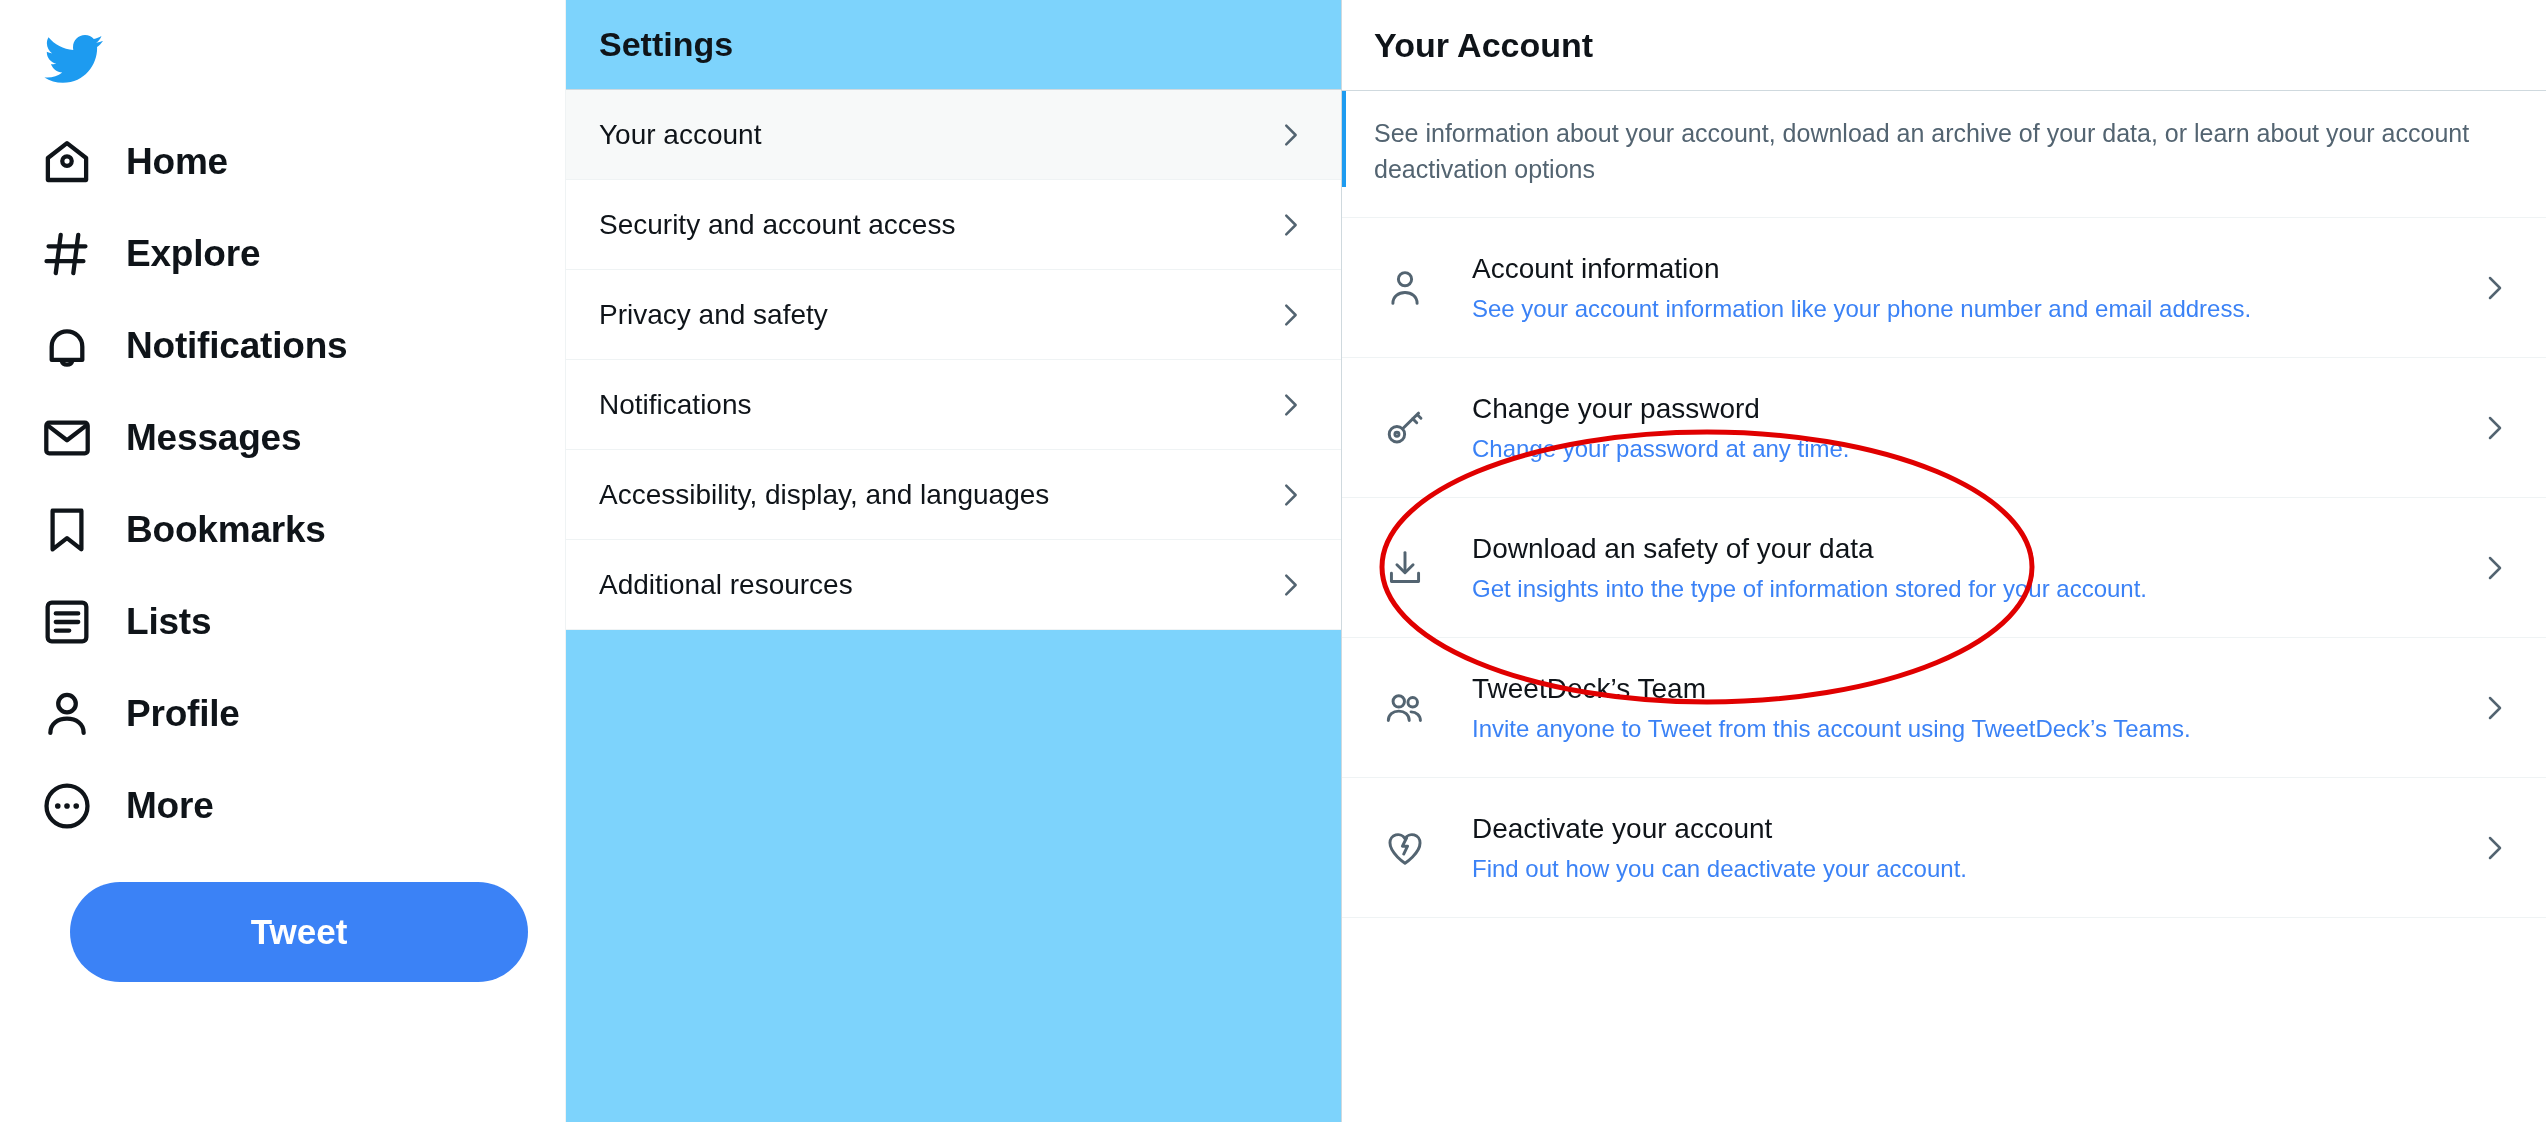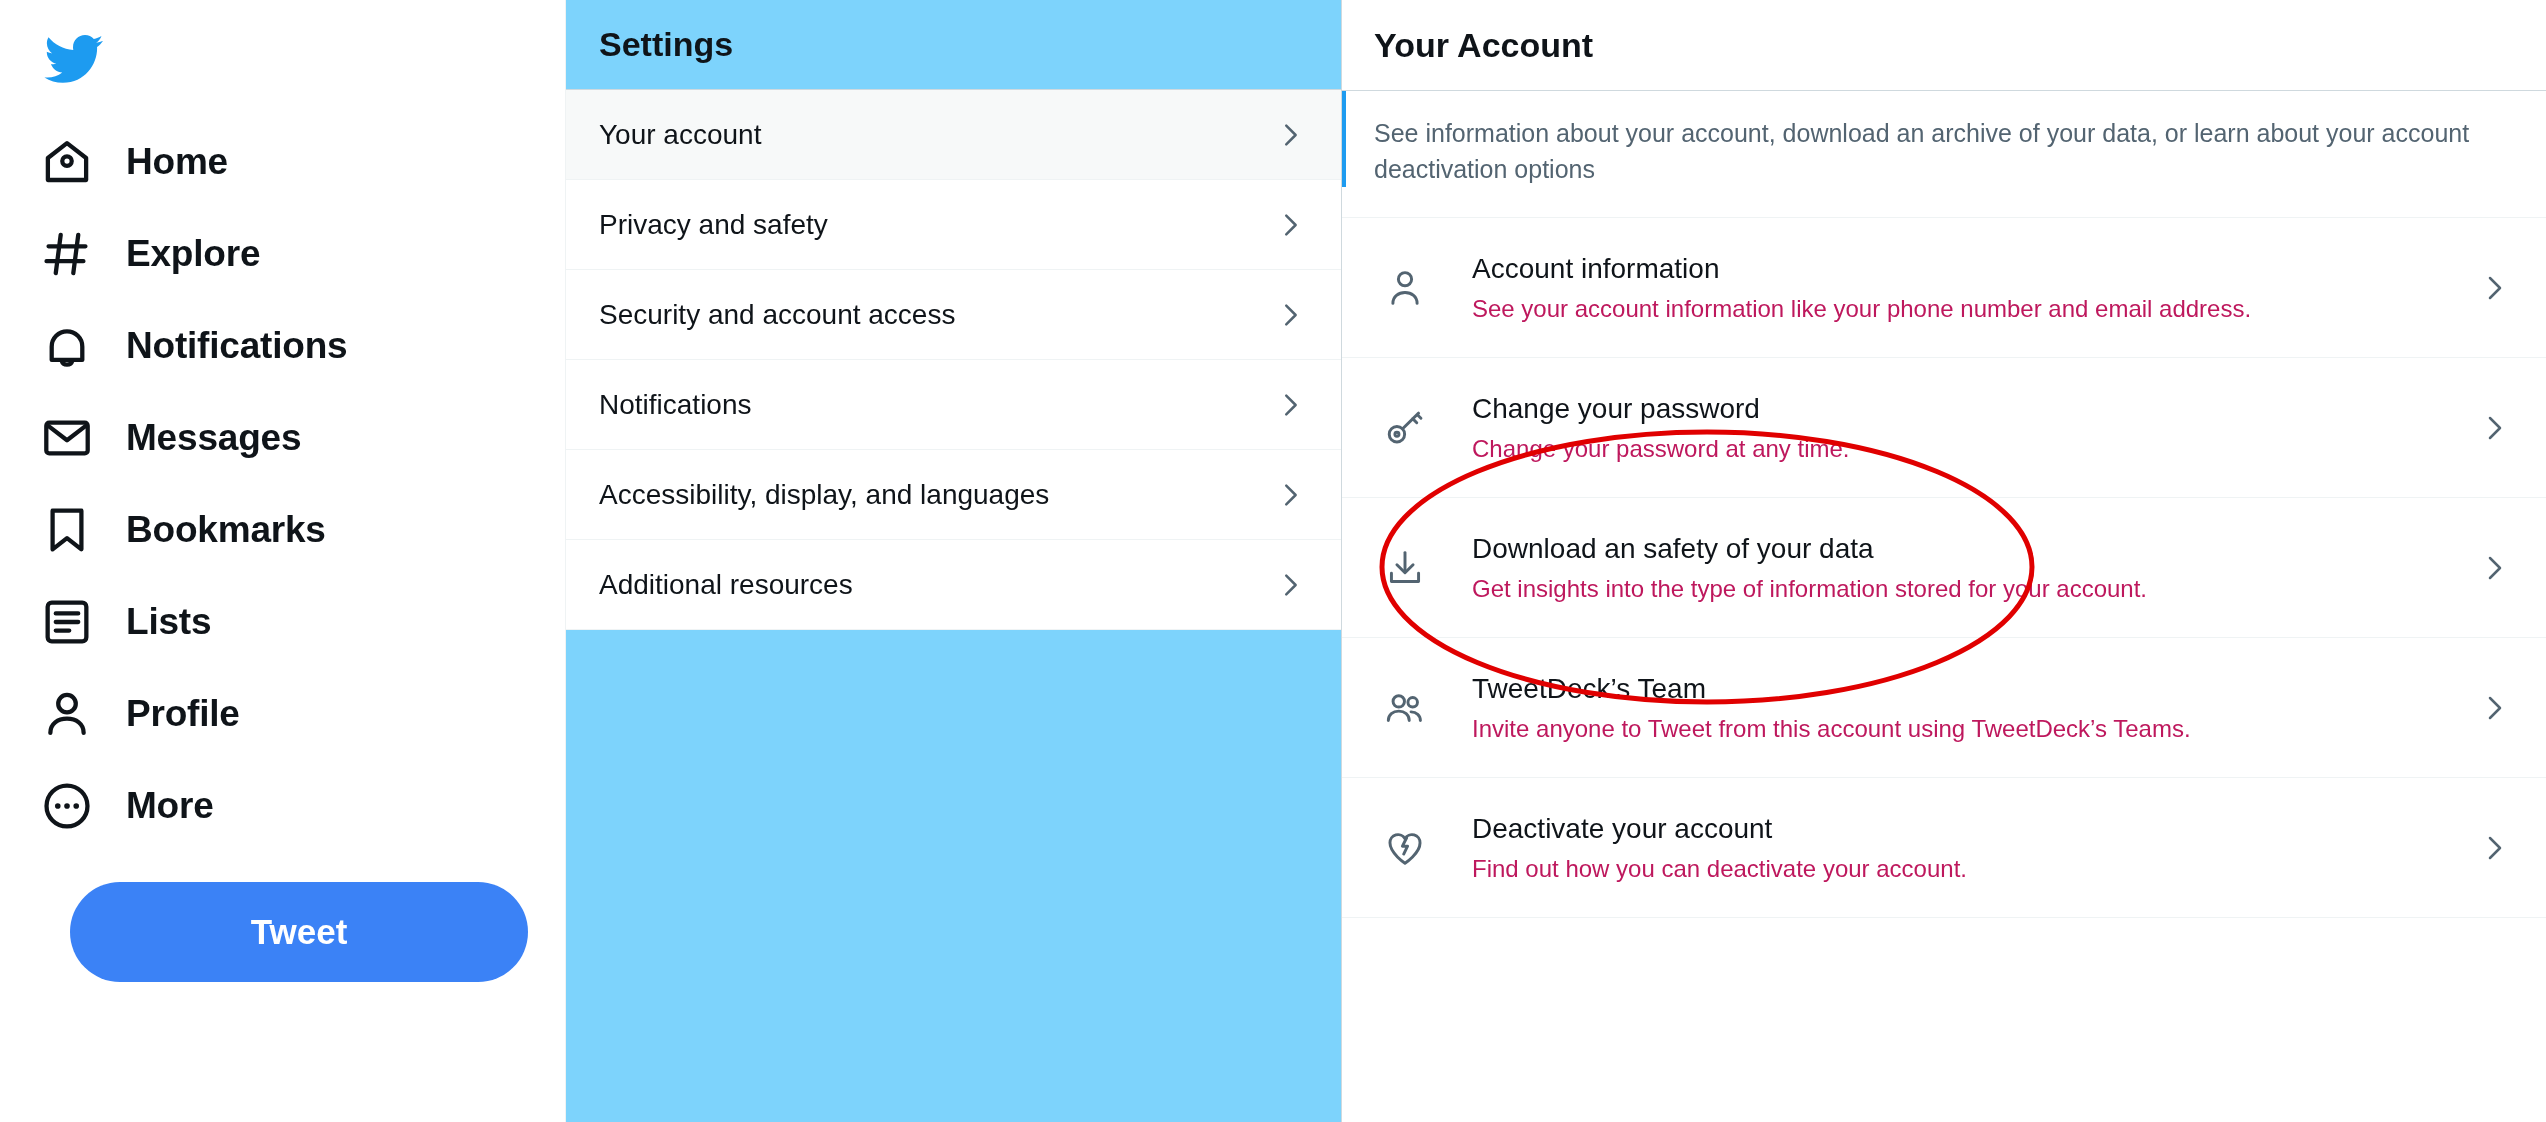--- a/index.html
+++ b/index.html
@@ -196,21 +196,21 @@
     justify-content: center;
   }
   .opt-title {
     font-size: 28px;
     color: #0f1419;
     line-height: 1.3;
     margin-bottom: 6px;
   }
   .opt-sub {
     font-size: 24px;
-    color: #be185d;
+    color: #3b82f6;
     line-height: 1.3;
   }
   .opt-chev {
     color: #536471;
     display: flex;
     align-items: center;
     margin-left: 20px;
   }
 
   
@@ -328,30 +328,30 @@
       <div class="settings-row selected">
         <span class="settings-row-label">Your account</span>
         <span class="chev">
           <svg width="30" height="30" viewBox="0 0 24 24" fill="none" stroke="#536471" stroke-width="2" stroke-linecap="round" stroke-linejoin="round">
               <path d="M9 4.5 16.5 12 9 19.5"></path>
             </svg>
         </span>
       </div>
 
       <div class="settings-row">
-        <span class="settings-row-label">Privacy and safety</span>
+        <span class="settings-row-label">Security and account access</span>
         <span class="chev">
           <svg width="30" height="30" viewBox="0 0 24 24" fill="none" stroke="#536471" stroke-width="2" stroke-linecap="round" stroke-linejoin="round">
               <path d="M9 4.5 16.5 12 9 19.5"></path>
             </svg>
         </span>
       </div>
 
       <div class="settings-row">
-        <span class="settings-row-label">Security and account access</span>
+        <span class="settings-row-label">Privacy and safety</span>
         <span class="chev">
           <svg width="30" height="30" viewBox="0 0 24 24" fill="none" stroke="#536471" stroke-width="2" stroke-linecap="round" stroke-linejoin="round">
               <path d="M9 4.5 16.5 12 9 19.5"></path>
             </svg>
         </span>
       </div>
 
       <div class="settings-row">
         <span class="settings-row-label">Notifications</span>
         <span class="chev">

